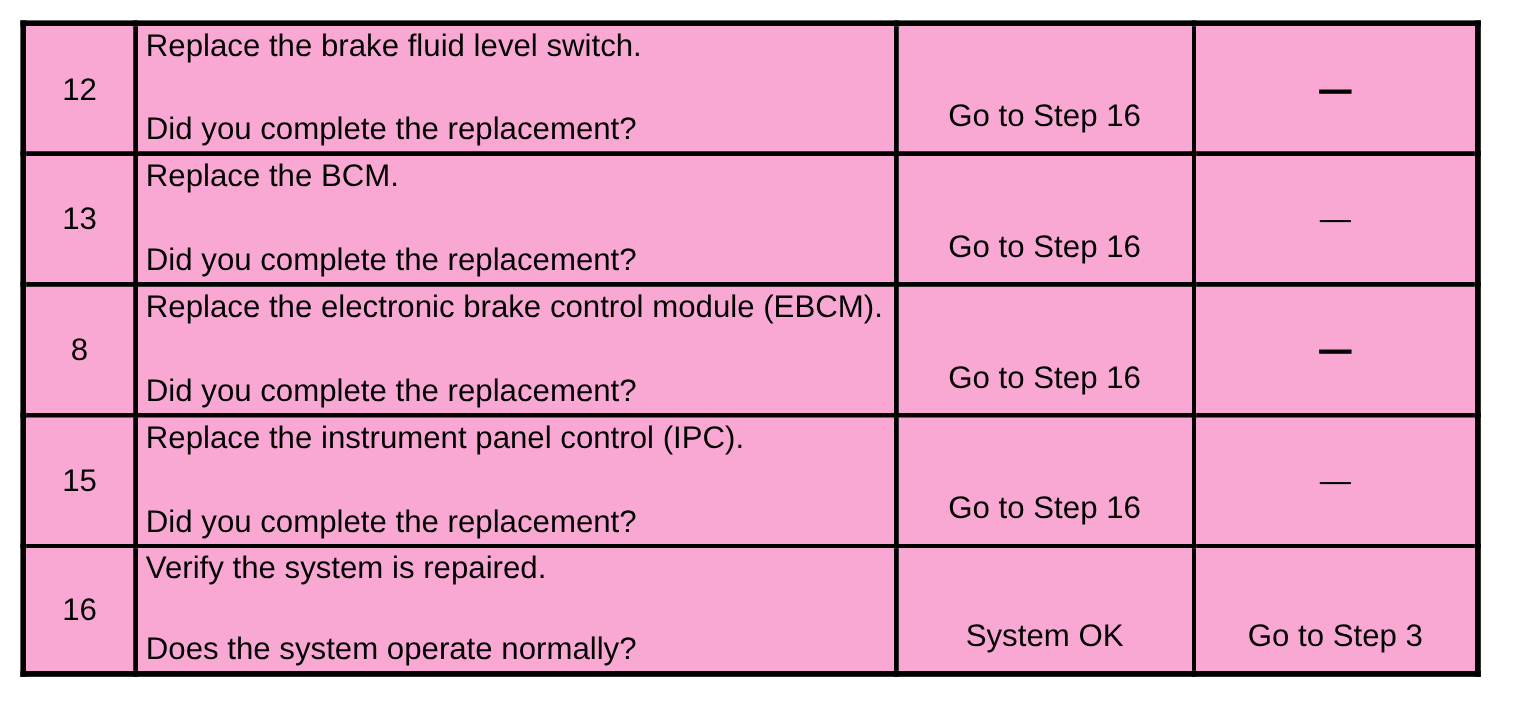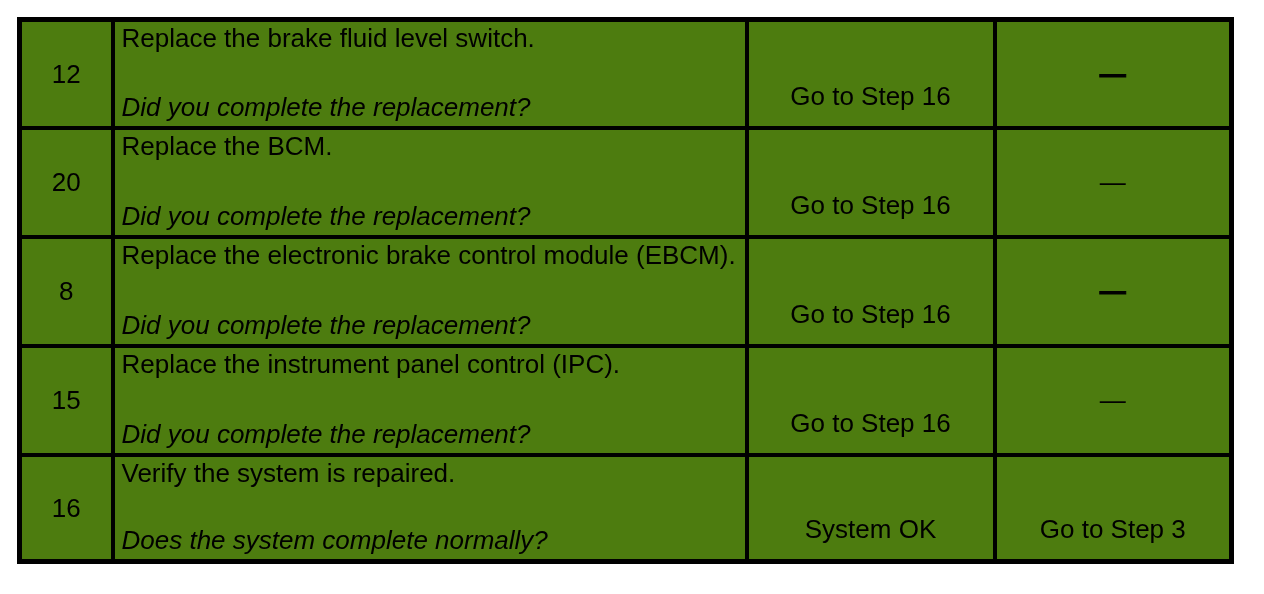--- a/index.html
+++ b/index.html
@@ -18,21 +18,21 @@
   }
   table.diag {
     border-collapse: collapse;
     table-layout: fixed;
     width: 1212px;
     border: 5px solid #000000;
   }
   table.diag td {
     border: 4px solid #000000;
     position: relative;
-    background: #4d7c0f;
+    background: #f9a8d4;
     font-size: 26px;
     line-height: 1;
     vertical-align: middle;
     overflow: hidden;
   }
   tr.diag-row { height: 109px; }
   tr.diag-row.r0 { height: 108px; }
   tr.diag-row.r4 { height: 107px; }
 
   td.step-cell {
@@ -45,21 +45,20 @@
     left: 7px;
     right: 6px;
     white-space: nowrap;
   }
   td.action-cell .line-bottom {
     position: absolute;
     bottom: 6px;
     left: 7px;
     right: 6px;
     white-space: nowrap;
-    font-style: italic;
   }
   td.result-cell .bottom-text {
     position: absolute;
     bottom: 17px;
     left: 0;
     right: 0;
     text-align: center;
     white-space: nowrap;
   }
   td.result-cell .dash-mid {
@@ -98,21 +97,21 @@
         <td class="result-cell">
           <div class="bottom-text">Go to Step 16</div>
         </td>
         <td class="result-cell">
           <div class="dash-mid dash-bold">—</div>
         </td>
       </tr>
 
       <tr class="diag-row r1">
         <td class="step-cell">
-          <span>20</span>
+          <span>13</span>
         </td>
         <td class="action-cell">
           <div class="line-top">Replace the BCM.</div>
           <div class="line-bottom">Did you complete the replacement?</div>
         </td>
         <td class="result-cell">
           <div class="bottom-text">Go to Step 16</div>
         </td>
         <td class="result-cell">
           <div class="dash-mid dash-normal">—</div>
@@ -150,21 +149,21 @@
           <div class="dash-mid dash-normal">—</div>
         </td>
       </tr>
 
       <tr class="diag-row r4">
         <td class="step-cell">
           <span>16</span>
         </td>
         <td class="action-cell">
           <div class="line-top">Verify the system is repaired.</div>
-          <div class="line-bottom">Does the system complete normally?</div>
+          <div class="line-bottom">Does the system operate normally?</div>
         </td>
         <td class="result-cell">
           <div class="bottom-text">System OK</div>
         </td>
         <td class="result-cell">
           <div class="bottom-text">Go to Step 3</div>
         </td>
       </tr>
 
     </tbody>

